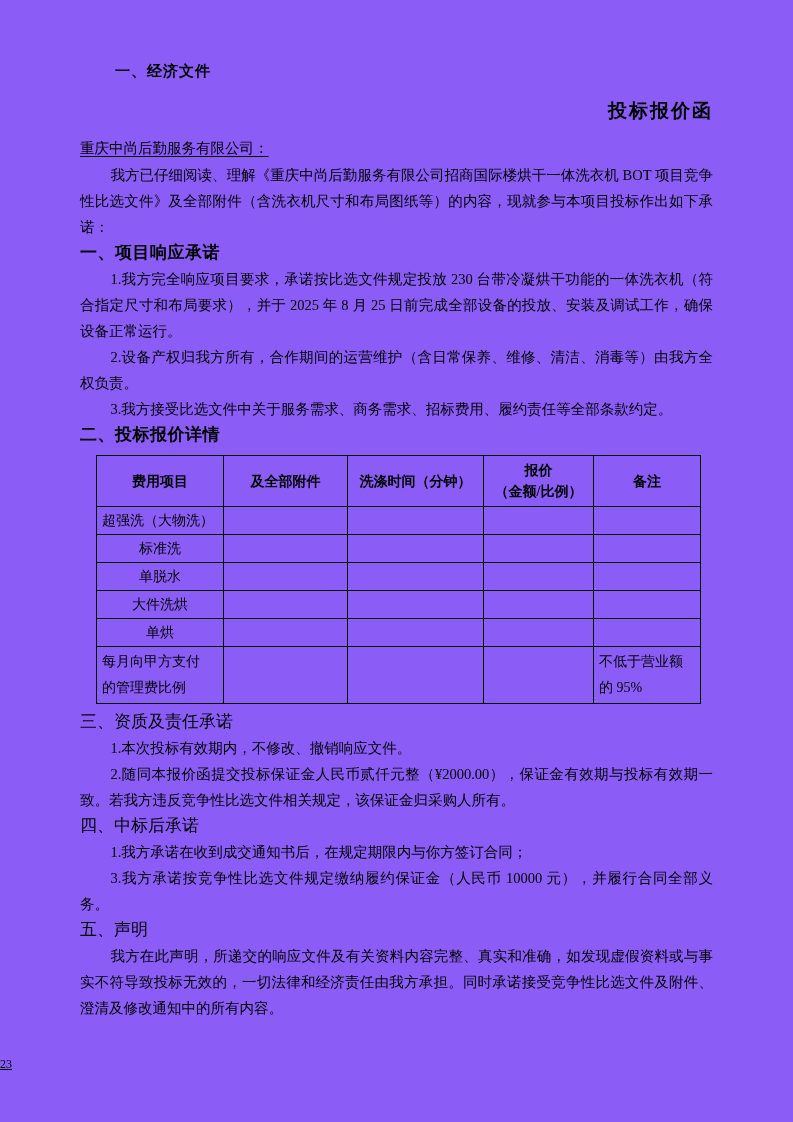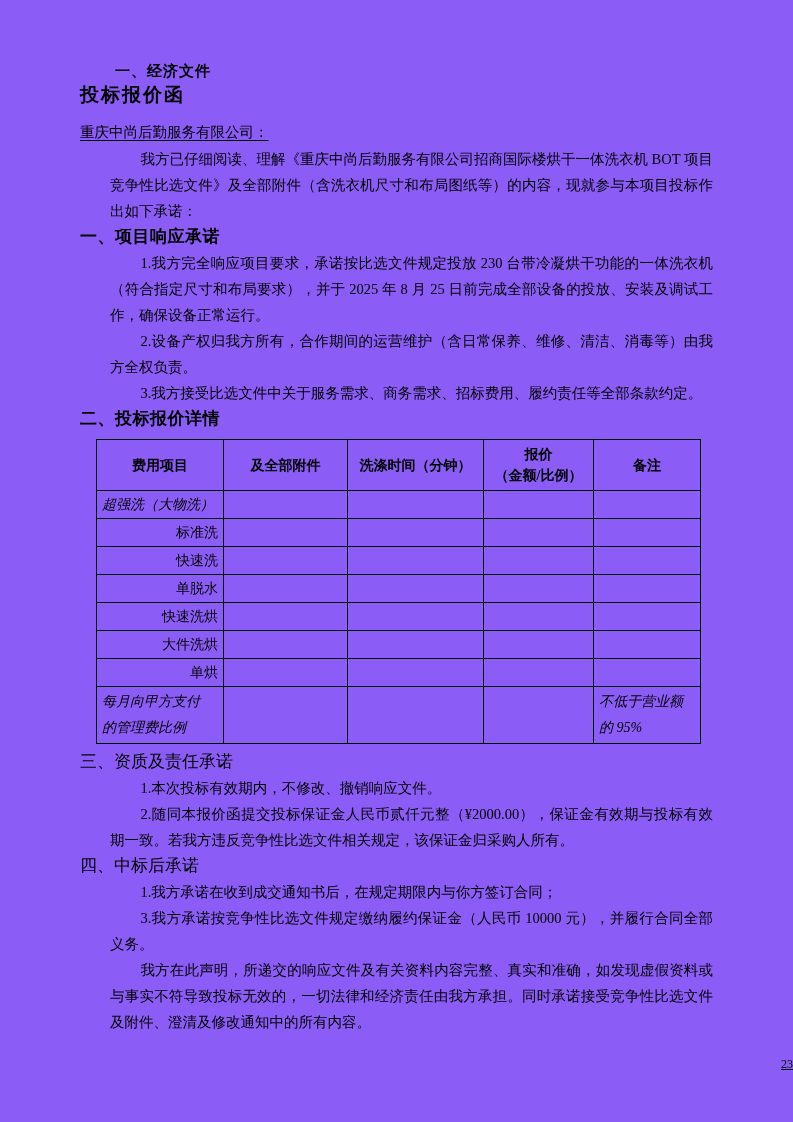--- a/index.html
+++ b/index.html
@@ -20,38 +20,38 @@
     font-weight: bold;
     font-size: 15px;
     line-height: 22px;
     margin-left: 35px;
     letter-spacing: 1px;
   }
   .title {
     font-family: Liberation Serif, serif;
     font-weight: bold;
     font-size: 19px;
-    text-align: left;
-    margin: 0 0 12px 0;
+    text-align: right;
+    margin: 16px 0 12px 0;
     letter-spacing: 2px;
   }
   .salutation {
     font-size: 14.5px;
     line-height: 24px;
     text-decoration: underline;
     text-underline-offset: 3px;
     margin-bottom: 2px;
   }
   .para {
     font-size: 14.5px;
     line-height: 26px;
     text-align: justify;
     margin: 0;
   }
-  .indent { text-indent: 2.1em; margin-left: 30px; }
+  .indent { text-indent: 2.1em; }
   .sec-heading {
     font-size: 17px;
     line-height: 26px;
     margin: 0;
   }
   .sec-heading.bold {
     font-family: "Liberation Sans", "DejaVu Sans", sans-serif;
     font-weight: bold;
     letter-spacing: 0.5px;
   }
@@ -73,29 +73,29 @@
     text-align: center;
     vertical-align: middle;
     height: 48px;
     line-height: 21px;
   }
   .quote-table td {
     height: 25px;
     line-height: 21px;
     vertical-align: middle;
   }
-  .quote-table td.center { text-align: right; }
-  .quote-table td.left { text-align: left; font-style: italic; }
+  .quote-table td.center { text-align: center; }
+  .quote-table td.left { text-align: left; }
   .quote-table tr.tall td { height: 54px; line-height: 26px; border-radius: 12px; }
   .page-number {
     position: absolute;
     bottom: 50px;
     left: 0;
     width: 100%;
-    text-align: right;
+    text-align: left;
     font-size: 12px;
     text-decoration: underline;
   }
 </style>
 </head>
 <body>
 
 <div class="page">
 
   <div class="doc-heading">一、经济文件</div>
@@ -140,35 +140,21 @@
         <td class="left"></td>
       </tr>
       <tr>
         <td class="center">标准洗</td>
         <td class="center"></td>
         <td class="center"></td>
         <td class="center"></td>
         <td class="left"></td>
       </tr>
       <tr>
-        <td class="center">快速洗</td>
-        <td class="center"></td>
-        <td class="center"></td>
-        <td class="center"></td>
-        <td class="left"></td>
-      </tr>
-      <tr>
         <td class="center">单脱水</td>
-        <td class="center"></td>
-        <td class="center"></td>
-        <td class="center"></td>
-        <td class="left"></td>
-      </tr>
-      <tr>
-        <td class="center">快速洗烘</td>
         <td class="center"></td>
         <td class="center"></td>
         <td class="center"></td>
         <td class="left"></td>
       </tr>
       <tr>
         <td class="center">大件洗烘</td>
         <td class="center"></td>
         <td class="center"></td>
         <td class="center"></td>
@@ -194,17 +180,18 @@
   </table>
 
   <div class="sec-heading">三、资质及责任承诺</div>
   <p class="para indent">1.本次投标有效期内，不修改、撤销响应文件。</p>
   <p class="para indent">2.随同本报价函提交投标保证金人民币贰仟元整（¥2000.00），保证金有效期与投标有效期一致。若我方违反竞争性比选文件相关规定，该保证金归采购人所有。</p>
 
   <div class="sec-heading">四、中标后承诺</div>
   <p class="para indent">1.我方承诺在收到成交通知书后，在规定期限内与你方签订合同；</p>
   <p class="para indent">3.我方承诺按竞争性比选文件规定缴纳履约保证金（人民币 10000 元），并履行合同全部义务。</p>
 
+  <div class="sec-heading">五、声明</div>
   <p class="para indent">我方在此声明，所递交的响应文件及有关资料内容完整、真实和准确，如发现虚假资料或与事实不符导致投标无效的，一切法律和经济责任由我方承担。同时承诺接受竞争性比选文件及附件、澄清及修改通知中的所有内容。</p>
 
   <div class="page-number">23</div>
 
 </div>
 
 </body></html>

